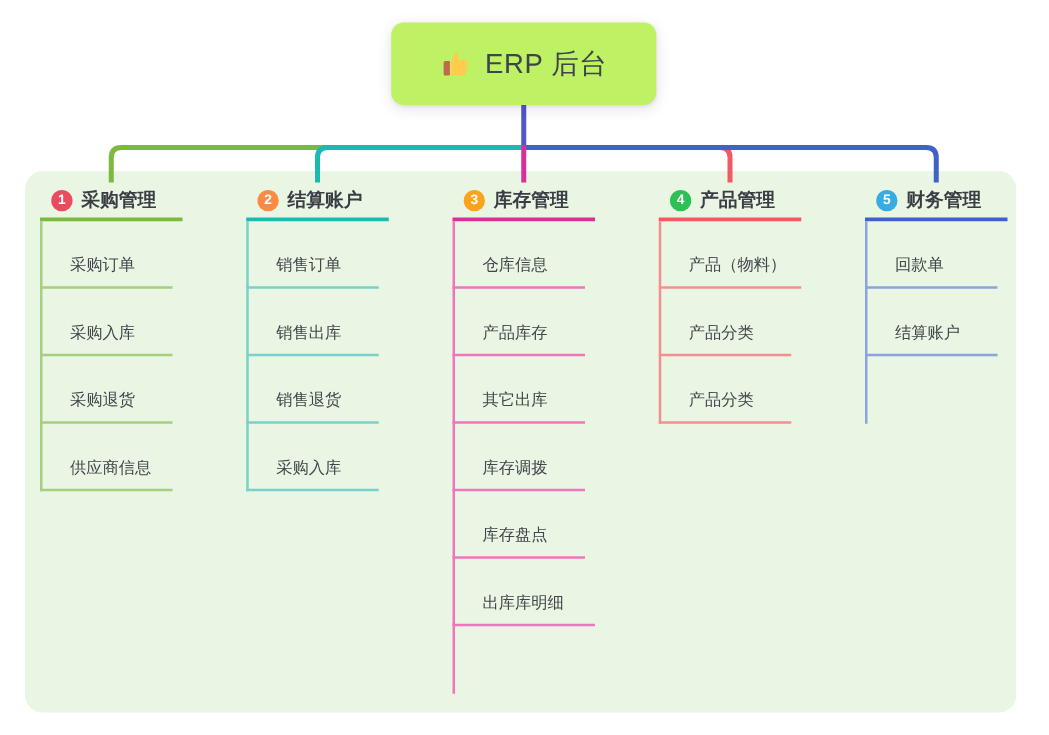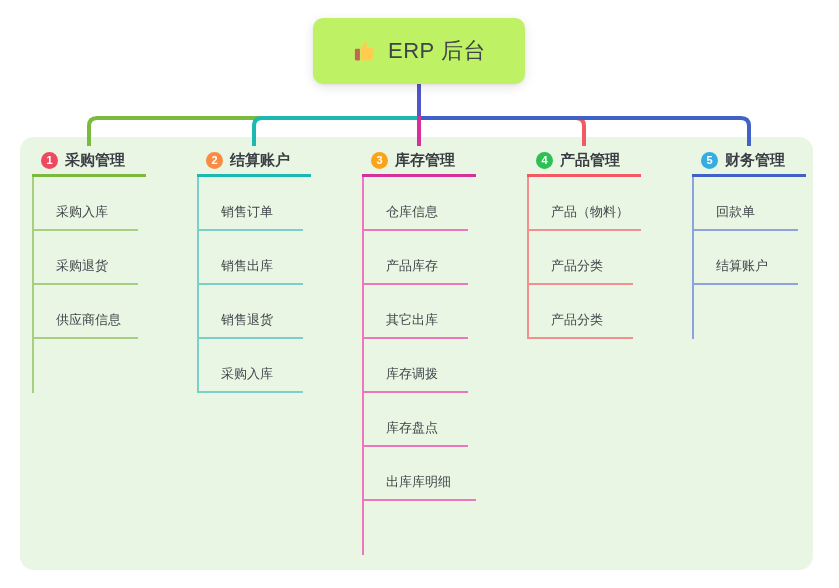--- a/index.html
+++ b/index.html
@@ -72,20 +72,24 @@
   </div>
 
   <div class="branch" style="left: 32px; --line: #7cb93f; --light: #a6d07f; --badge: #ec4b5f;">
     <div class="branch-title">
       <span class="badge">1</span>
       <span class="label">采购管理</span>
     </div>
     <div class="items">
       <div class="v-line" style="height:216px"></div>
       <div class="item">
+          <span class="label">采购订单</span>
+          <div class="u-line"></div>
+        </div>
+      <div class="item">
           <span class="label">采购入库</span>
           <div class="u-line"></div>
         </div>
       <div class="item">
           <span class="label">采购退货</span>
           <div class="u-line"></div>
         </div>
       <div class="item">
           <span class="label">供应商信息</span>
           <div class="u-line"></div>

